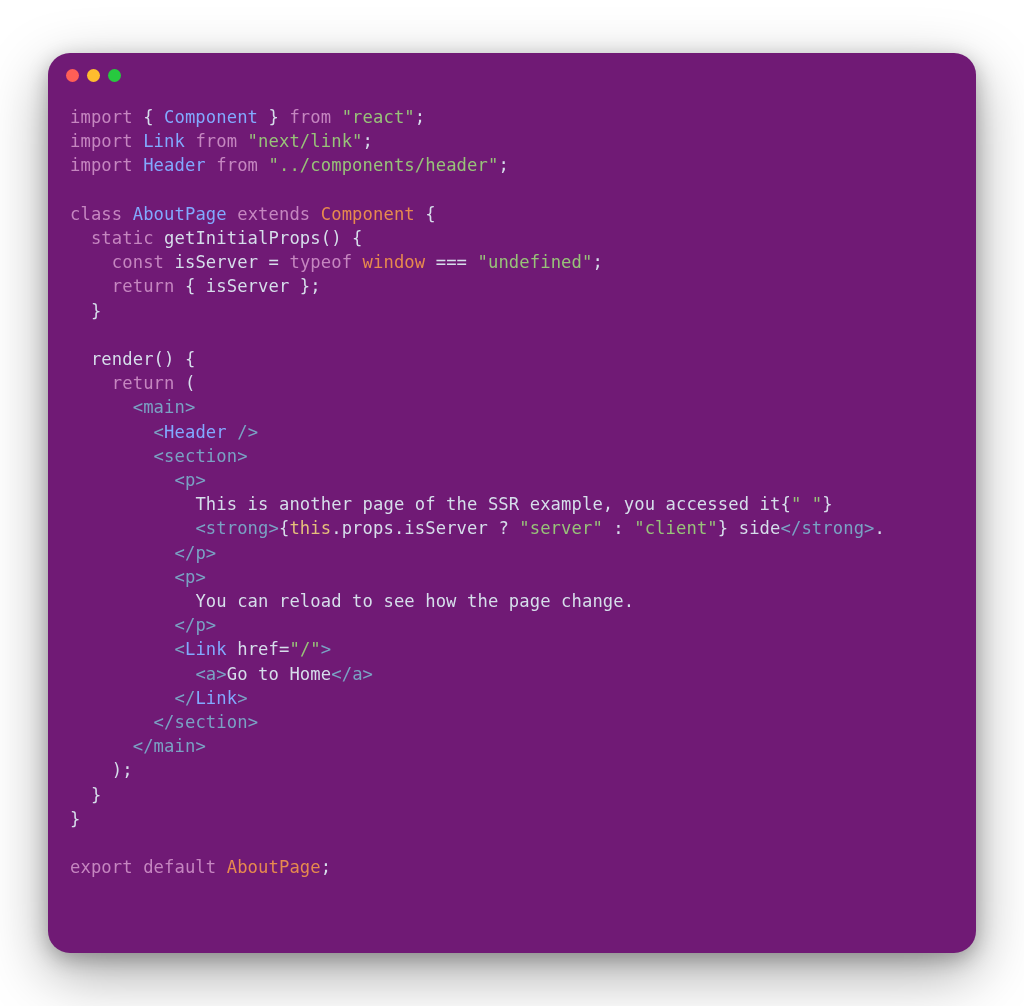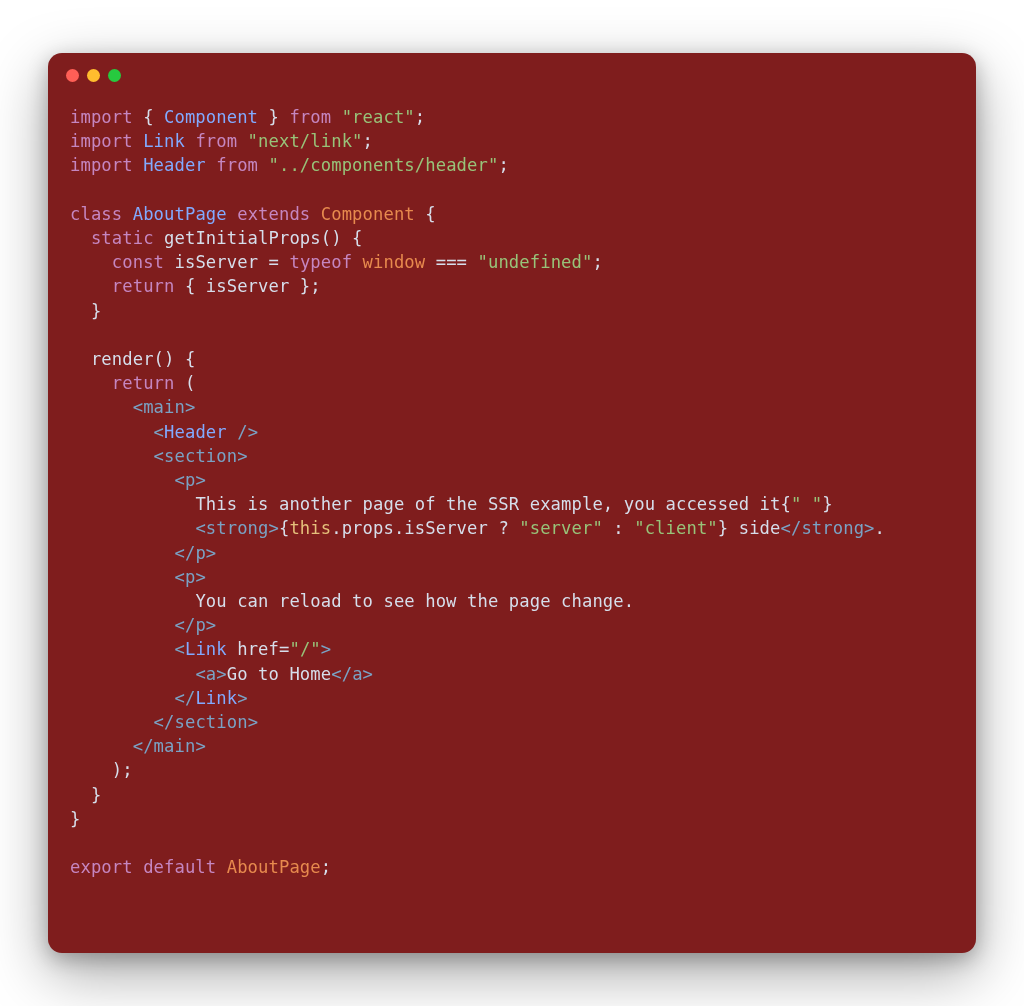--- a/index.html
+++ b/index.html
@@ -8,22 +8,22 @@
     height: 1006px;
     background: #ffffff;
     display: flex;
     align-items: center;
     justify-content: center;
     font-family: ui-monospace, "SF Mono", "Menlo", "Monaco", "Consolas", monospace;
   }
   .window {
     width: 928px;
     height: 900px;
-    background: #7f1d1d;
-    border-radius: 14px;
+    background: #701a75;
+    border-radius: 22px;
     box-shadow: 0 20px 60px rgba(0,0,0,0.35), 0 6px 20px rgba(0,0,0,0.25);
     overflow: hidden;
     position: relative;
   }
   .titlebar {
     height: 44px;
     display: flex;
     align-items: center;
     padding-left: 18px;
     gap: 8px;

